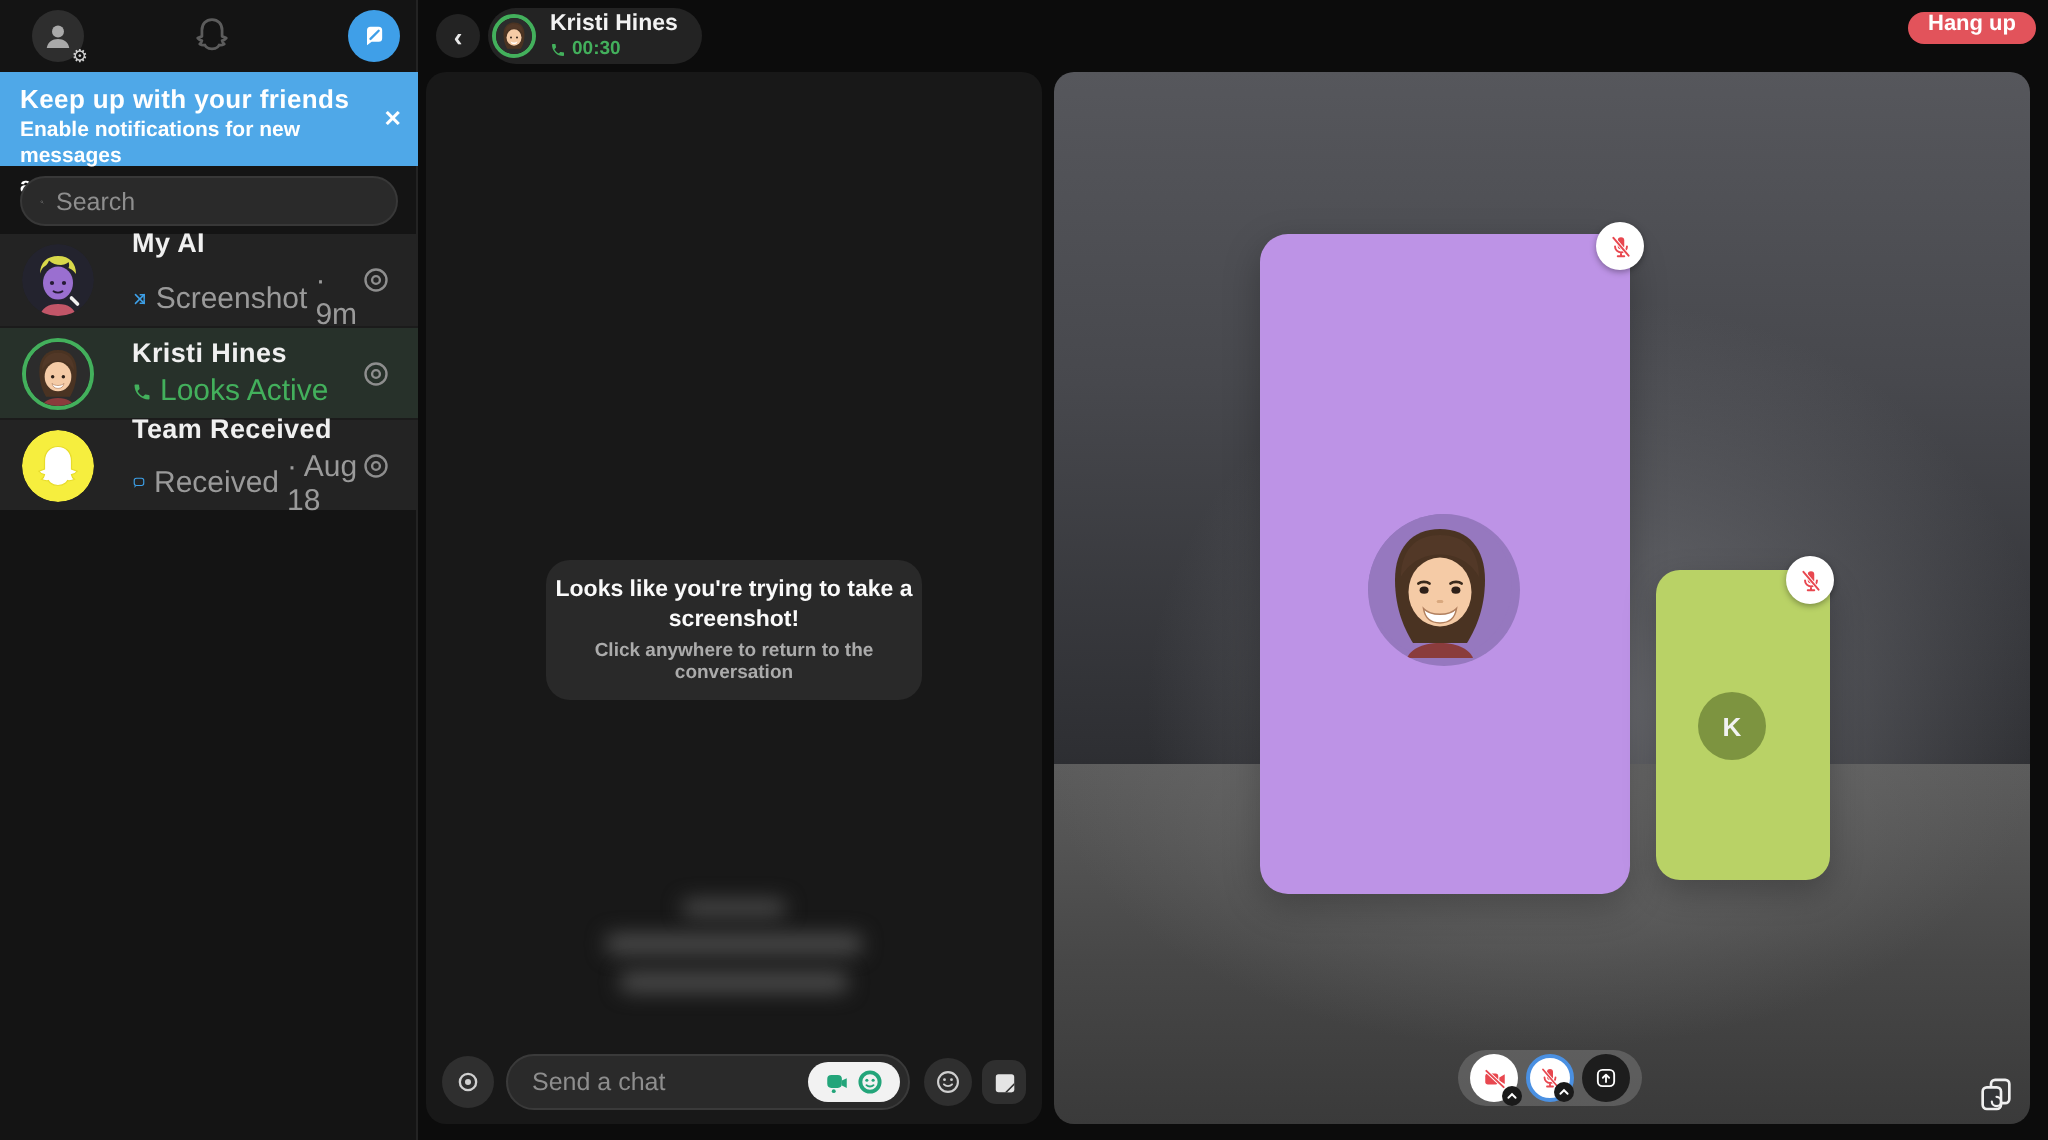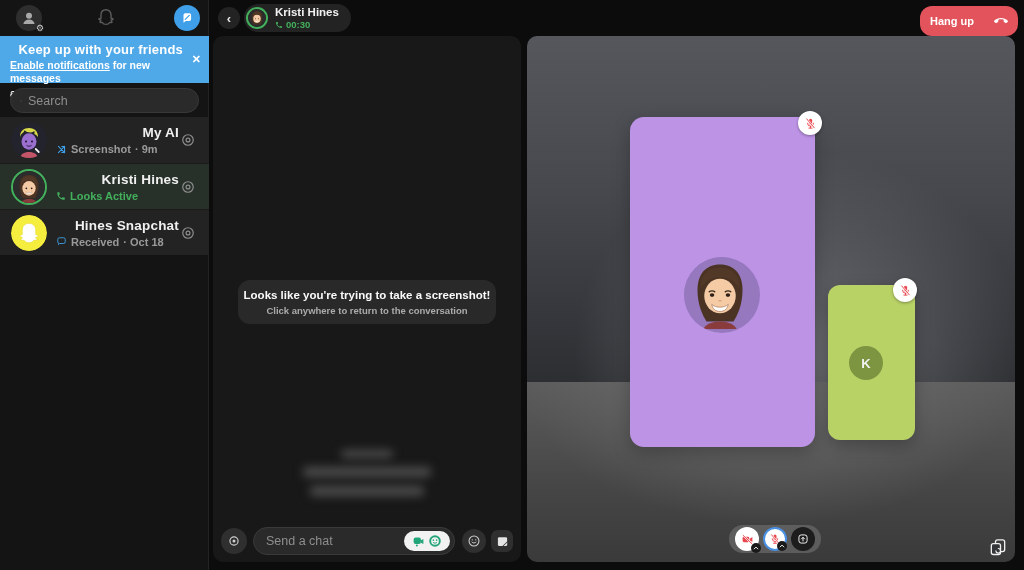--- a/index.html
+++ b/index.html
@@ -9,52 +9,52 @@
 
   
   .sidebar { position:absolute; left:0; top:0; width:209px; height:570px; background:#141414; border-right:1px solid #232323; }
   .sb-header { position:absolute; left:0; top:0; width:209px; height:36px; }
   .profile-btn { position:absolute; left:16px; top:5px; width:26px; height:26px; border-radius:50%; background:#2e2e2e; display:flex; align-items:center; justify-content:center; }
   .profile-gear { position:absolute; right:-2px; bottom:-2px; font-size:9px; color:#cfcfcf; line-height:1; }
   .ghost-logo { position:absolute; left:95px; top:7px; width:22px; height:22px; }
   .compose-btn { position:absolute; right:9px; top:5px; width:26px; height:26px; border-radius:50%; background:#3f9fe8; display:flex; align-items:center; justify-content:center; }
 
   .banner { position:absolute; left:0; top:36px; width:209px; height:47px; background:#4fa8e8; color:#fff; padding:6px 26px 6px 10px; }
-  .banner-title { font-size:13px; font-weight:700; letter-spacing:.2px;text-align:right; }
+  .banner-title { font-size:13px; font-weight:700; letter-spacing:.2px; }
   .banner-line { font-size:10.5px; font-weight:600; margin-top:2px; line-height:1.25; }
-  .banner-link { text-decoration:underline; font-weight:700; }
+  .banner-link { font-weight:700; }
   .banner-close { position:absolute; right:8px; top:17px; font-size:11px; font-weight:700; color:#fff; cursor:pointer; }
 
   .search-wrap { position:absolute; left:10px; top:88px; width:189px; height:25px; background:#2a2a2a; border:1px solid #383838; border-radius:13px; display:flex; align-items:center; padding:0 9px; gap:6px; }
   .search-wrap input { flex:1; background:transparent; border:none; outline:none; color:#f0abfc; font-size:12.5px; font-family:"Liberation Sans",sans-serif; }
   .search-wrap input::placeholder { color:#8e8e8e; }
 
   .chat-list { position:absolute; left:0; top:117px; width:209px; }
   .row { position:relative; width:209px; height:46px; background:#232323; display:flex; align-items:center; padding-left:11px; }
   .row + .row { border-top:1px solid #1b1b1b; }
   .row.selected { background:#27312a; }
   .avatar { width:36px; height:36px; border-radius:50%; overflow:hidden; flex:0 0 auto; position:relative; }
   .avatar.ring { border:2px solid #43b05c; }
-  .row-texts { margin-left:9px; flex:1; min-width:0;text-align:right; }
+  .row-texts { margin-left:19px; flex:1; min-width:0; }
   .row-name { font-size:13.5px; font-weight:700; color:#f0f0f0; letter-spacing:.2px; }
-  .row-status { display:flex; align-items:center; gap:4px; margin-top:3px; font-size:11px; font-weight:700; color:#9a9a9a; }
+  .row-status { display:flex; align-items:center; gap:4px; margin-top:3px; font-size:15px; font-weight:400; color:#9a9a9a; }
   .row-status.green { color:#43b05c; }
   .row-cam { margin-right:12px; flex:0 0 auto; }
 
   
   .back-btn { position:absolute; left:218px; top:7px; width:22px; height:22px; border-radius:50%; background:#232323; color:#e8e8e8; display:flex; align-items:center; justify-content:center; font-size:13px; font-weight:700; }
   .convo-pill { position:absolute; left:244px; top:4px; height:28px; border-radius:15px; background:#232323; display:flex; align-items:center; padding:2px 12px 2px 2px; gap:7px; }
   .convo-avatar { width:22px; height:22px; border-radius:50%; border:2px solid #43b05c; overflow:hidden; }
   .convo-name { font-size:11.5px; font-weight:700; color:#f2f2f2; line-height:1.1; }
   .convo-timer { display:flex; align-items:center; gap:3px; color:#43b05c; font-size:9.5px; font-weight:700; line-height:1.1; margin-top:1px; }
-  .hangup-btn { position:absolute; right:6px; top:6px; height:30px; border-radius:12px; background:#e2535b; color:#fff; display:flex; align-items:center; gap:20px; padding:0 10px; font-size:11px; font-weight:700; }
+  .hangup-btn { position:absolute; right:6px; top:6px; height:16px; border-radius:12px; background:#e2535b; color:#fff; display:flex; align-items:center; gap:5px; padding:0 10px; font-size:11px; font-weight:700;flex-direction:column; }
 
   
   .chat-panel { position:absolute; left:213px; top:36px; width:308px; height:526px; background:#181818; border-radius:10px; overflow:hidden; }
-  .toast { position:absolute; left:50%; transform:translateX(-50%); top:244px; width:258px; background:#292929; border-radius:12px; padding:8px 0; text-align:center; }
+  .toast { position:absolute; left:50%; transform:translateX(-50%); top:244px; width:188px; background:#292929; border-radius:12px; padding:8px 0; text-align:center; }
   .toast-title { font-size:11.5px; font-weight:700; color:#fafafa; line-height:1.3; }
   .toast-sub { font-size:9.5px; font-weight:700; color:#ababab; margin-top:2px; }
   .blur-msg { position:absolute; left:0; width:308px; text-align:center; }
   .blur-line { margin:6px auto 0; background:#4d4d4d; border-radius:4px; filter:blur(5px); }
 
   .input-bar { position:absolute; left:0; bottom:3px; width:308px; height:34px; }
   .cam-btn { position:absolute; left:8px; top:3px; width:26px; height:26px; border-radius:50%; background:#2f2f2f; display:flex; align-items:center; justify-content:center; }
   .chat-input { position:absolute; left:40px; top:2px; width:202px; height:28px; background:#2a2a2a; border:1px solid #3a3a3a; border-radius:16px; display:flex; align-items:center; padding:0 4px 0 12px; }
   .chat-input input { flex:1; background:transparent; border:none; outline:none; color:#a3a3a3; font-size:12.5px; font-family:"Liberation Sans",sans-serif; min-width:0; }
   .chat-input input::placeholder { color:#8e8e8e; }
@@ -189,28 +189,28 @@
       </div>
 
       <div class="row">
         <div class="avatar">
           <svg width="36" height="36" viewBox="0 0 48 48">
             <circle cx="24" cy="24" r="24" fill="#f6ee3e"></circle>
             <path d="M24 11c-5.5 0-9 4-9 9.5v5.5l-3.8 1.5c1.6 2 3.8 2.3 3.8 2.3s-.3 2-2 3.1c2.3 1.3 4.6.8 4.6.8S19 37 24 37s6.4-3.3 6.4-3.3 2.3.5 4.6-.8c-1.7-1.1-2-3.1-2-3.1s2.2-.3 3.8-2.3L33 26v-5.5C33 15 29.5 11 24 11z" fill="#fff" stroke="#e8dc2a" stroke-width=".8"></path>
           </svg>
         </div>
         <div class="row-texts">
-          <div class="row-name">Hines Snapchat</div>
+          <div class="row-name">Team Received</div>
           <div class="row-status">
             <svg width="11" height="11" viewBox="0 0 22 22">
               <rect x="3.5" y="3.5" width="15" height="11.5" rx="3.5" fill="none" stroke="#3da0e8" stroke-width="1.8"></rect>
               <path d="M6.5 15.5 4 19v-4z" fill="#3da0e8"></path>
             </svg>
             <span>Received</span>
-            <span>· Oct 18</span>
+            <span>· Aug 18</span>
           </div>
         </div>
         <svg class="row-cam" width="18" height="18" viewBox="0 0 24 24">
           <circle cx="12" cy="12" r="7" fill="none" stroke="#8e8e8e" stroke-width="1.6"></circle>
           <circle cx="12" cy="12" r="2.6" fill="none" stroke="#8e8e8e" stroke-width="1.6"></circle>
         </svg>
       </div>
 
     </div>
   </div>

